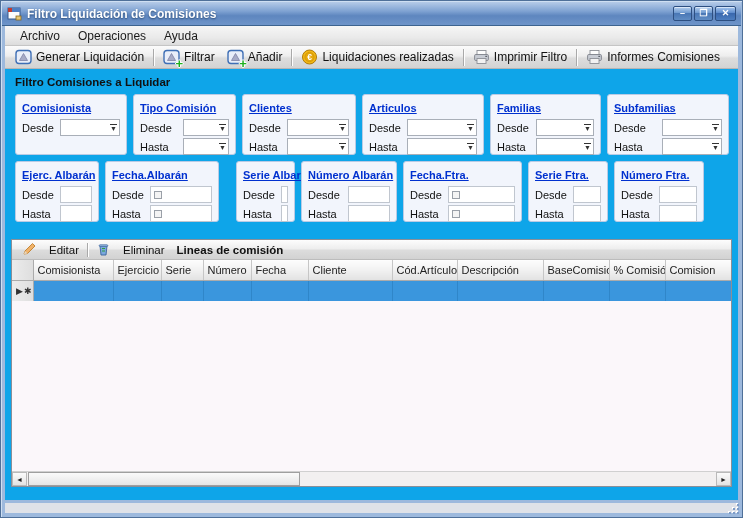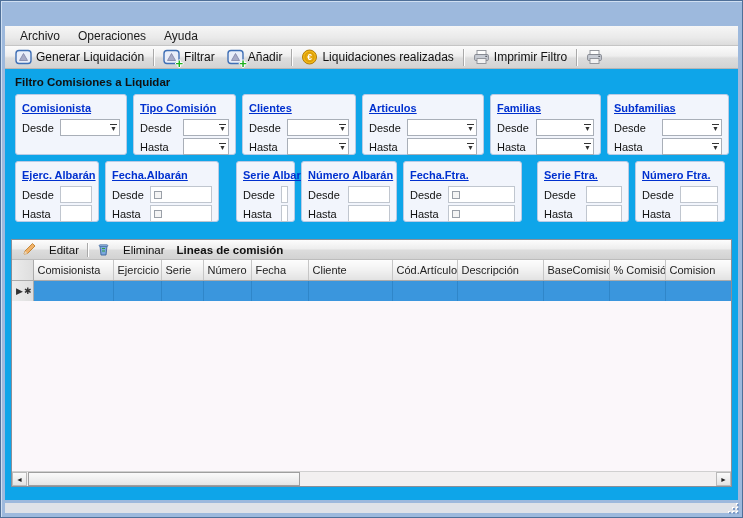--- a/index.html
+++ b/index.html
@@ -87,21 +87,21 @@
   .w-tip { width:103px; } .w-tip .combo { width:46px; }
   .w-cli { width:114px; } .w-cli .combo { width:76px; }
   .w-art { width:122px; } .w-art .combo { width:76px; }
   .w-fam { width:111px; } .w-fam .combo { width:58px; }
   .w-sub { width:122px; } .w-sub .combo { width:60px; }
   .w-eje { width:84px;  } .w-eje .tinput { width:34px; }
   .w-fal { width:114px; } .w-fal .dinput { width:72px; }
   .w-sal { width:59px;margin-left:11px;  } .w-sal .tinput { width:36px; }
   .w-nal { width:96px;  } .w-nal .tinput { width:42px; }
   .w-ffr { width:119px; } .w-ffr .dinput { width:74px; }
-  .w-sfr { width:92px;margin-left:9px;  } .w-sfr .tinput { width:36px; }
+  .w-sfr { width:80px;  } .w-sfr .tinput { width:36px; }
   .w-nfr { width:90px;  } .w-nfr .tinput { width:42px; }
 
   
   .lines-box {
     position:absolute; left:6px; right:6px; top:170px; bottom:13px;
     border:1px solid #8a8f98; background:#fbf7fa;
     display:flex; flex-direction:column;
   }
   .lines-toolbar {
     height:20px; flex:none;
@@ -158,20 +158,36 @@
   .resize-grip i:nth-child(3){ right:1px; bottom:5px; }
   .resize-grip i:nth-child(4){ right:9px; bottom:1px; }
   .resize-grip i:nth-child(5){ right:5px; bottom:5px; }
   .resize-grip i:nth-child(6){ right:1px; bottom:9px; }
 </style>
 </head>
 <body>
 
 <div class="window">
 
+  <div class="titlebar">
+    <span class="app-icon">
+      <svg width="15" height="14" viewBox="0 0 15 14">
+        <rect x="1" y="1" width="12" height="11" fill="#fdfdfd" stroke="#35588e" stroke-width="1"></rect>
+        <rect x="1" y="1" width="12" height="4" fill="#4f7ec2"></rect>
+        <rect x="1" y="1" width="4" height="4" fill="#c23a2e"></rect>
+        <rect x="9" y="9" width="5" height="4" fill="#e8c874" stroke="#8a6a1f" stroke-width="0.8"></rect>
+      </svg>
+    </span>
+    <span class="title-text">Filtro Liquidación de Comisiones</span>
+    <span class="winbtns">
+      <span class="winbtn">–</span>
+      <span class="winbtn">❐</span>
+      <span class="winbtn close">✕</span>
+    </span>
+  </div>
 
   <div class="menubar">
     <span class="menu-item">Archivo</span>
     <span class="menu-item">Operaciones</span>
     <span class="menu-item">Ayuda</span>
   </div>
 
   <div class="toolbar">
     <span class="tb-btn">
       <span class="tb-ico">
@@ -229,20 +245,21 @@
     <span class="tb-sep"></span>
     <span class="tb-btn">
       <span class="tb-ico">
         <svg width="17" height="16" viewBox="0 0 17 16">
           <rect x="4" y="1.5" width="9" height="5" fill="#fdfdfd" stroke="#8c8f96" stroke-width="0.9"></rect>
           <rect x="1.6" y="5.5" width="13.8" height="6" rx="1.2" fill="#c8ccd4" stroke="#7d8089" stroke-width="0.9"></rect>
           <rect x="4" y="9.5" width="9" height="5" fill="#f2f2f2" stroke="#8c8f96" stroke-width="0.9"></rect>
           <rect x="12.3" y="6.8" width="1.8" height="1.2" fill="#5f646d"></rect>
         </svg>
       </span>
+      <span>Informes Comisiones</span>
     </span>
   </div>
 
   <div class="content">
     <div class="filter-title">Filtro Comisiones a Liquidar</div>
 
     <div class="frow1">
       <div class="fbox w-com">
         <span class="flink">Comisionista</span>
         <div class="fline">

